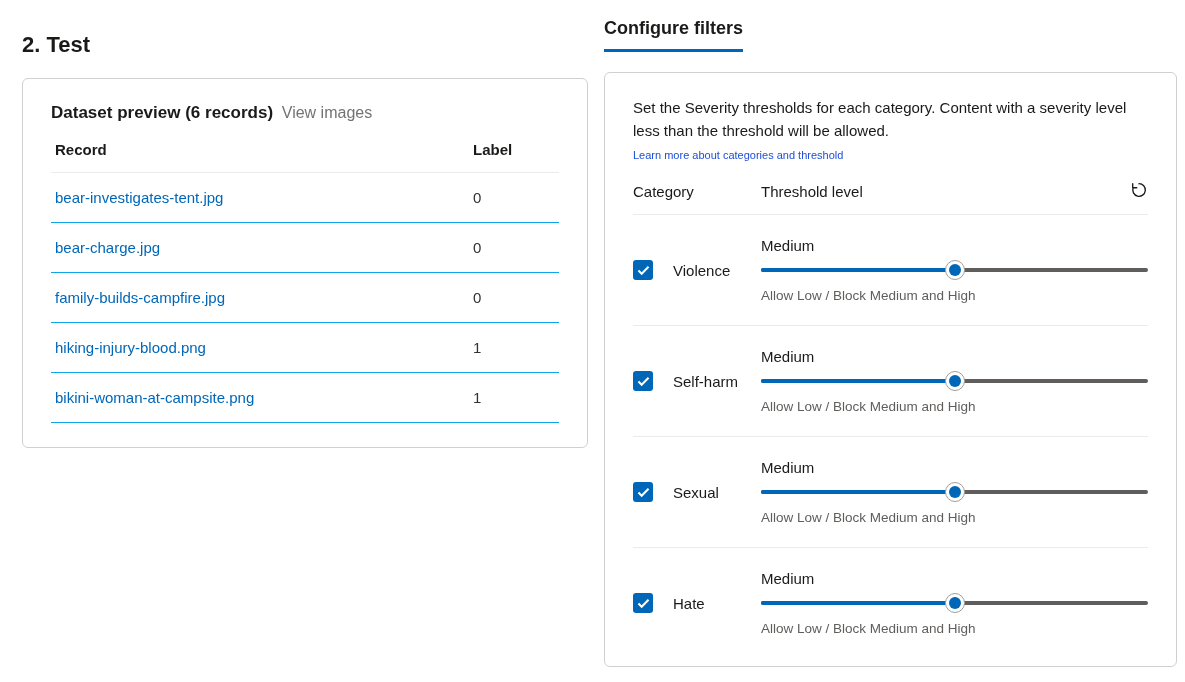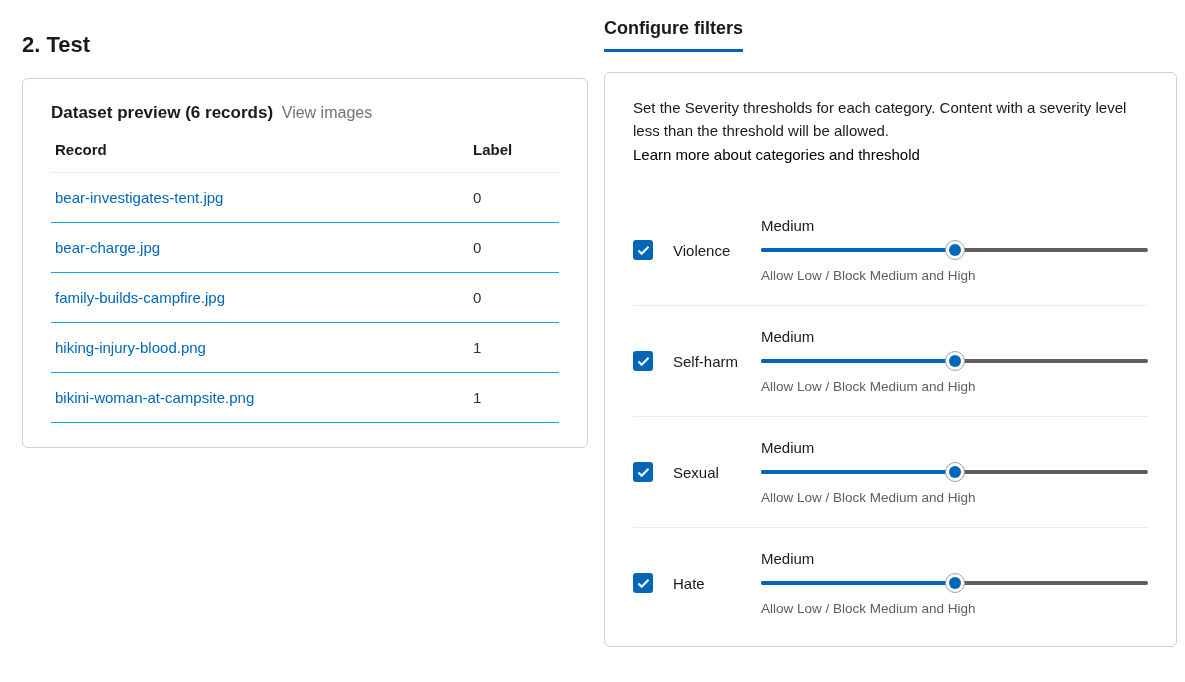--- a/index.html
+++ b/index.html
@@ -97,25 +97,25 @@
     color: #0067b8;
     cursor: pointer;
   }
   .description {
     font-size: 15px;
     line-height: 1.5;
     color: #1b1a19;
     margin: 0 0 4px 0;
   }
   .learn-link {
-    color: #000000;
-    font-size: 15px;
+    color: #1d4ed8;
+    font-size: 11px;
     cursor: pointer;
     display: inline-block;
-    margin-bottom: 32px;
+    margin-bottom: 20px;
   }
   .filter-header {
     display: flex;
     align-items: center;
     font-size: 15px;
     color: #1b1a19;
     padding-bottom: 12px;
     border-bottom: 1px solid #edebe9;
   }
   .filter-header .cat-col { flex: 0 0 128px; }
@@ -255,20 +255,29 @@
 
   <div class="right-col">
     <div class="tabs">
       <div class="tab">Configure filters</div>
     </div>
 
     <div class="panel">
       <p class="description">Set the Severity thresholds for each category. Content with a severity level less than the threshold will be allowed.</p>
       <span class="learn-link">Learn more about categories and threshold</span>
 
+      <div class="filter-header">
+        <div class="cat-col">Category</div>
+        <div class="thresh-col">Threshold level</div>
+        <div class="reset-col reset-icon">
+          <svg viewBox="0 0 20 20">
+              <path d="M10 3 A7 7 0 1 1 3.5 7.5 M3 3 v4.5 h4.5" fill="none" stroke="#1b1a19" stroke-width="1.5" stroke-linecap="round" stroke-linejoin="round"></path>
+            </svg>
+        </div>
+      </div>
 
       <div id="filters-body">
           <div class="filter-row">
             <div class="chk-col">
               <div class="checkbox">
                 <svg viewBox="0 0 14 12">
                   <polyline points="1.5 6 5 9.5 12.5 2"></polyline>
                 </svg>
               </div>
             </div>

